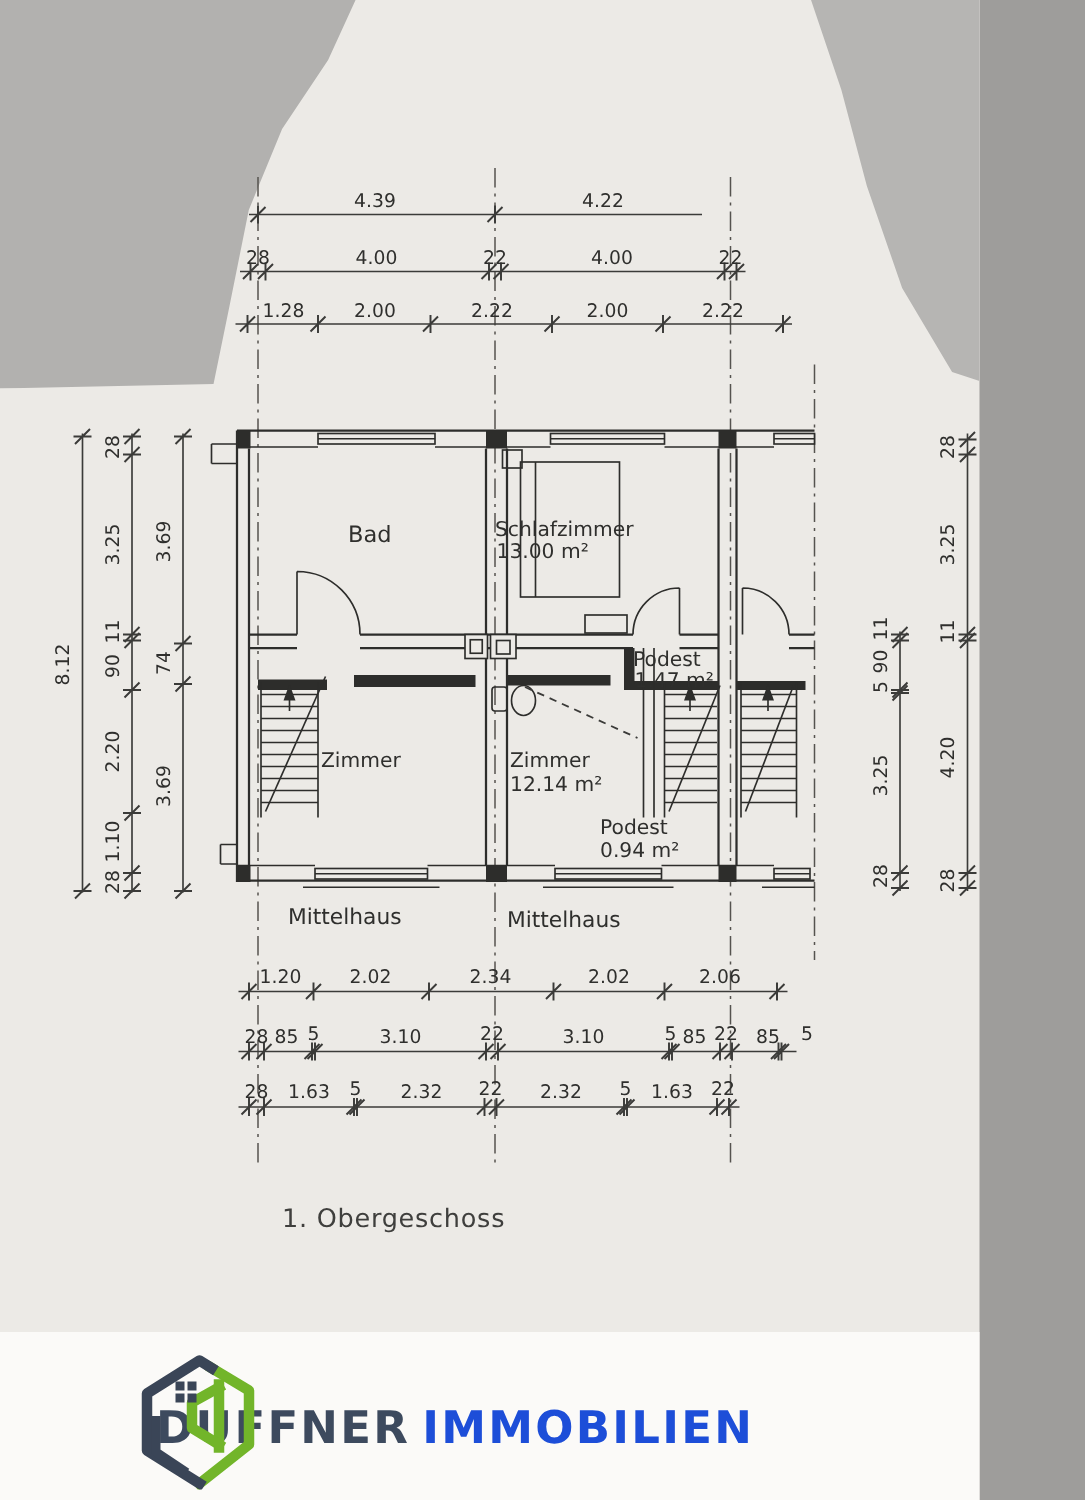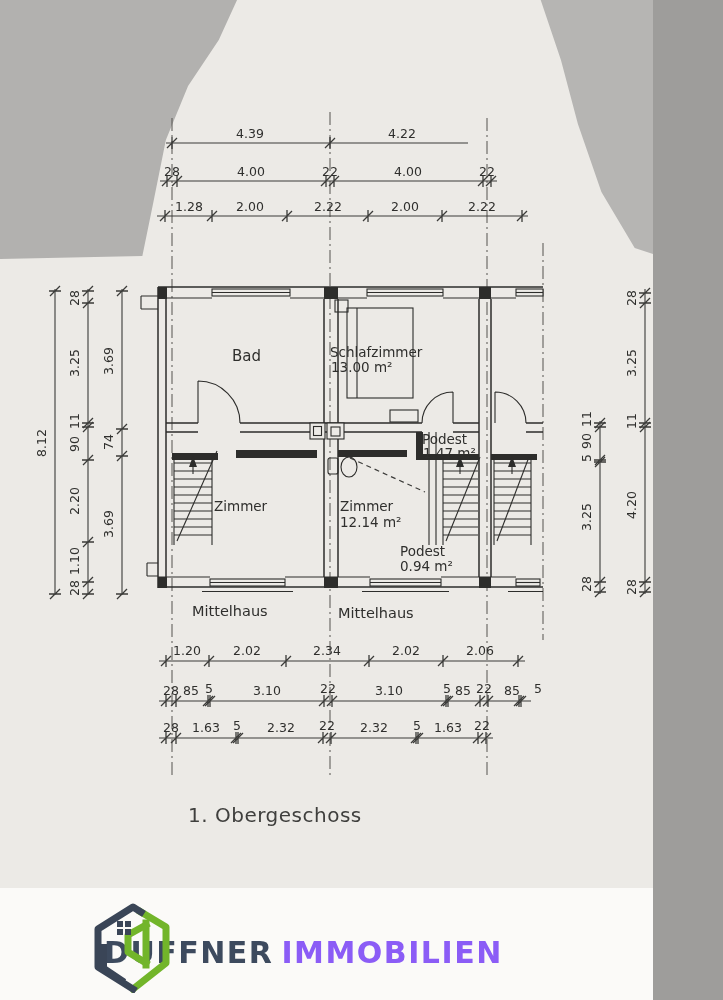--- a/index.html
+++ b/index.html
@@ -14,24 +14,24 @@
   .w{stroke:#2d2d2b;stroke-width:1.5;fill:none}
   .wt{stroke:#2d2d2b;stroke-width:1.1;fill:none}
   .wf{fill:#2d2d2b}
   .win{fill:#eceae6;stroke:#2d2d2b;stroke-width:1.1}
   .dim{stroke:#3b3b39;stroke-width:1.1;fill:none}
   .tk{stroke:#3b3b39;stroke-width:1.3;fill:none}
   .cl{stroke:#55534f;stroke-width:1;stroke-dasharray:13 4 2 4;fill:none}
   .dsh{stroke:#3b3b39;stroke-width:1.2;stroke-dasharray:5 4;fill:none}
   text.d{font-size:12.5px;fill:#2f2f2d;text-anchor:middle;font-family:"DejaVu Sans",sans-serif}
   text.r{font-size:13.5px;fill:#2f2f2d;text-anchor:start;font-family:"DejaVu Sans",sans-serif}
-  .floor-label{position:absolute;left:188px;top:803px;font-size:20px;color:#3f3f3d;letter-spacing:.5px;}
+  .floor-label{position:absolute;left:188px;top:803px;font-size:17px;color:#3f3f3d;letter-spacing:.5px;}
   .logo{position:absolute;left:88px;top:903px;display:flex;align-items:flex-start;}
   .brand{margin-left:16px;margin-top:32px;font-weight:bold;font-size:30px;letter-spacing:1.5px;white-space:nowrap;}
-  .brand .navy{color:#3d4a5e;} .brand .green{color:#8b5cf6;margin-left:8px;}
+  .brand .navy{color:#3d4a5e;} .brand .green{color:#1d4ed8;margin-left:8px;}
 </style>
 </head>
 <body>
 
 <div id="scan">
   <div class="corner tl"></div>
   <div class="corner tr"></div>
   <div class="bottom-white"></div>
   <div class="edge-line"></div>
 

